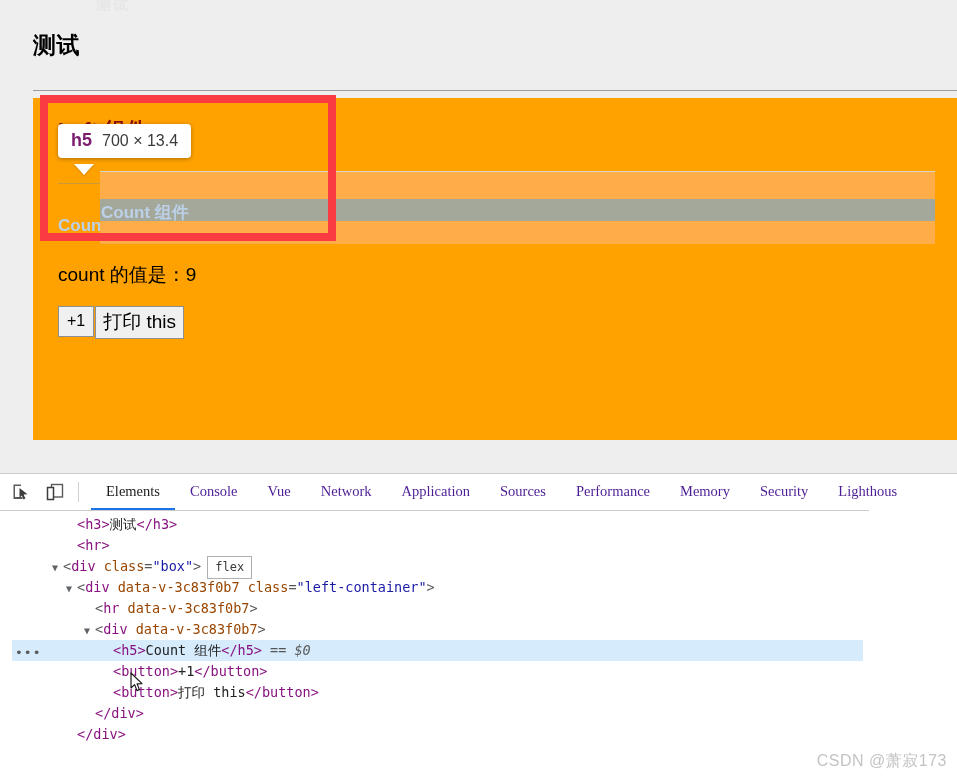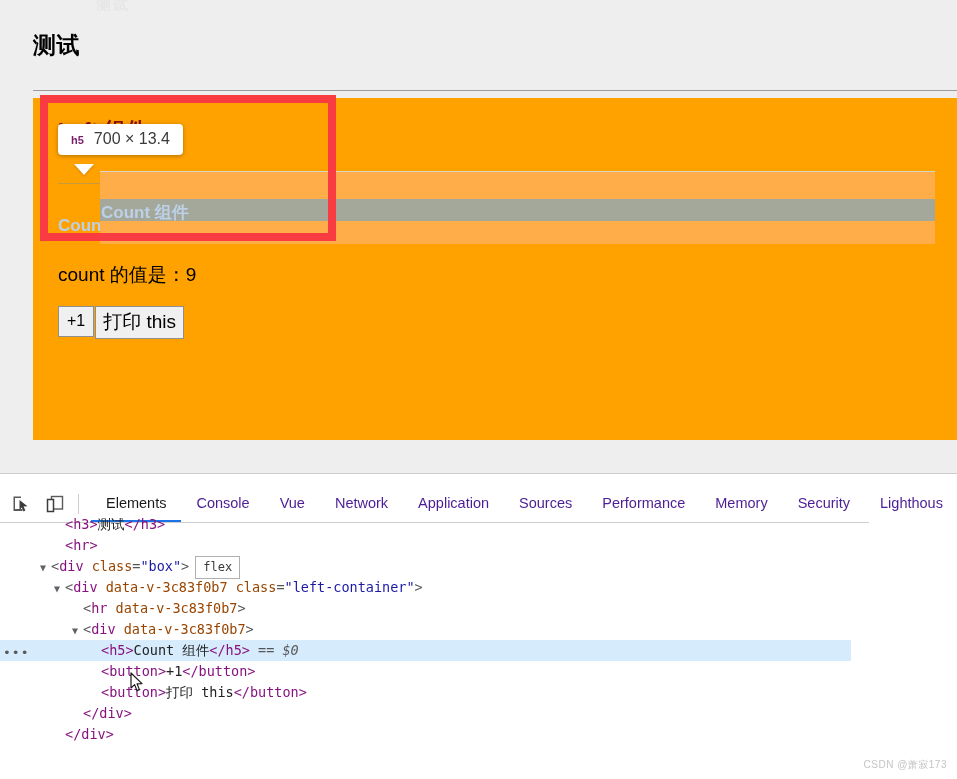--- a/index.html
+++ b/index.html
@@ -104,21 +104,21 @@
   
   .tooltip {
     position: absolute; left: 58px; top: 124px;
     background: #ffffff;
     border-radius: 4px;
     box-shadow: 0 1px 4px rgba(0,0,0,0.32);
     padding: 6px 13px 7px 13px;
     display: flex; align-items: baseline; gap: 10px;
     white-space: nowrap;
   }
-  .tt-tag { font-size: 11px; font-weight: bold; color: #7b1b6e; }
+  .tt-tag { font-size: 18px; font-weight: bold; color: #7b1b6e; }
   .tt-dim { font-size: 16px; color: #3b3b3b; }
   .tt-arrow {
     position: absolute; left: 74px; top: 164px;
     width: 0; height: 0;
     border-left: 10px solid transparent;
     border-right: 10px solid transparent;
     border-top: 11px solid #ffffff;
     filter: drop-shadow(0 1px 1px rgba(0,0,0,0.2));
   }
 
@@ -130,24 +130,24 @@
     pointer-events: none;
   }
 
   
   .devtools {
     position: absolute; left: 0; top: 473px; width: 957px; height: 306px;
     background: #ffffff;
     border-top: 1px solid #cdcdcd;
   }
   .dt-toolbar {
-    position: absolute; left: 0; top: 12px; width: 869px; height: 36px;
+    position: absolute; left: 0; top: 0; width: 869px; height: 36px;
     background: #ffffff;
     border-bottom: 1px solid #cdcdcd;
-    display: flex; align-items: stretch;
+    display: flex; align-items: stretch; font-family: Liberation Serif, serif;
   }
   .dt-icons { display: flex; align-items: center; padding: 0 6px 0 8px; gap: 8px; }
   .dt-icon { width: 26px; height: 26px; display: flex; align-items: center; justify-content: center; cursor: default; }
   .dt-sep { width: 1px; height: 20px; background: #cfcfcf; align-self: center; margin: 0 6px 0 2px; }
   .dt-tabs { display: flex; align-items: stretch; }
   .dt-tab {
     display: flex; align-items: center;
     padding: 0 15px;
     font-size: 14.5px; color: #4c1d95;
     cursor: default; white-space: nowrap;
@@ -155,20 +155,21 @@
   }
   .dt-tab.active { color: #1a1a1a; border-bottom: 2px solid #1a73e8; }
 
   .dom-tree {
     position: absolute; left: 0; top: 37px; width: 851px; bottom: 4px;
     font-family: "DejaVu Sans Mono", "Liberation Mono", monospace;
     font-size: 13.5px; line-height: 21px;
     color: #222222;
     overflow: hidden;
     padding-top: 3px;
+    padding-left: 12px;
   }
   .dom-row { position: relative; height: 21px; white-space: nowrap; }
   .dom-row.selected { background: #d6ecfd; }
   .dots-badge {
     position: absolute; left: 3px; top: 2px;
     color: #5a5a5a; font-size: 13px; letter-spacing: 1px;
   }
   .ind { display: inline-block; }
   .i1 { width: 40px; } .i2 { width: 54px; } .i3 { width: 72px; }
   .i4 { width: 90px; }
@@ -189,21 +190,21 @@
   .eqeq { color: #555555; }
 
   .cursor-arrow {
     position: absolute; left: 130px; top: 672px;
     width: 14px; height: 20px;
     pointer-events: none;
   }
 
   .watermark {
     position: absolute; right: 10px; bottom: 8px;
-    font-size: 10px; color: #c4c4c4;
+    font-size: 16px; color: #c4c4c4;
     letter-spacing: 0.5px;
     user-select: none;
   }
 </style>
 </head>
 <body>
 
 <div id="root">
 
   <div class="page-viewport">

